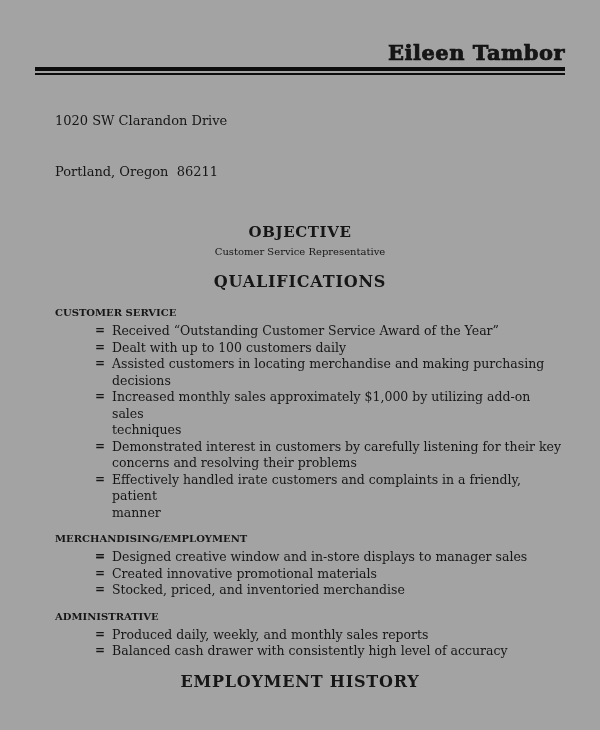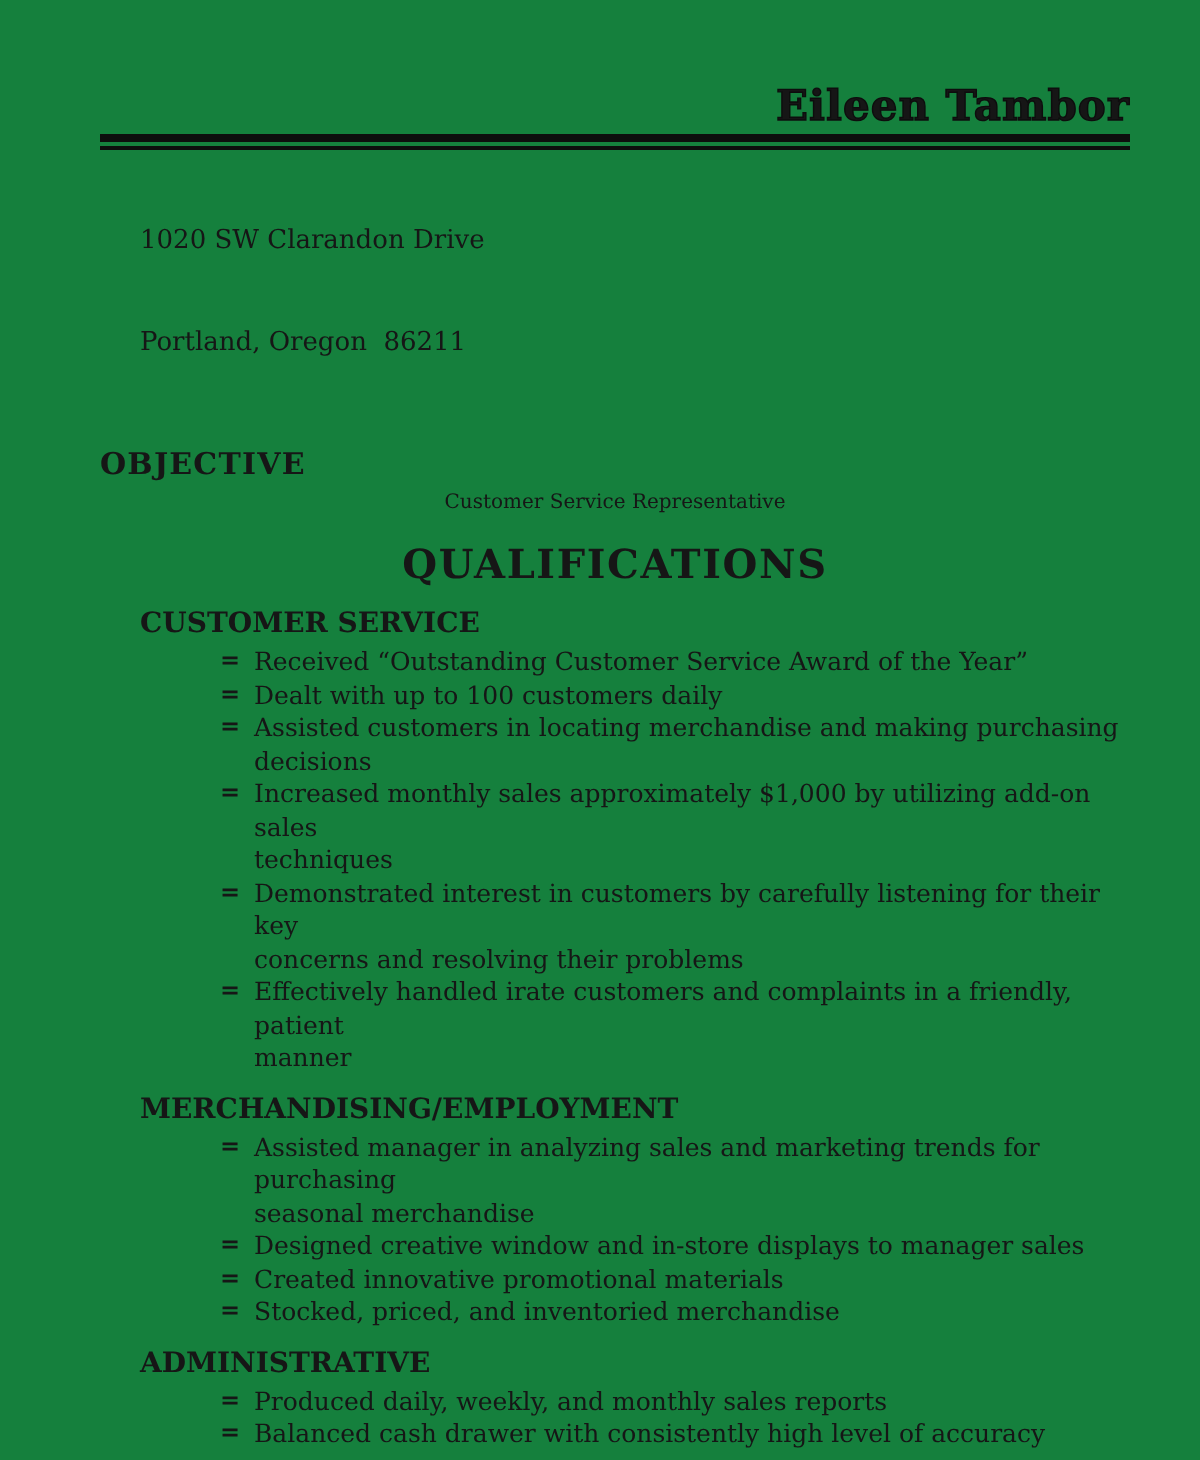--- a/index.html
+++ b/index.html
@@ -1,22 +1,22 @@
 <!DOCTYPE html>
 <html><head>
 <meta charset="utf-8">
 <style>
   html, body { margin: 0; padding: 0; background: #fcfcfb; }
   .page {
     position: relative;
     width: 600px;
     height: 730px;
     box-sizing: border-box;
-    padding: 41px 35px 0 50px;
-    background: #15803d;
+    padding: 41px 35px 0 35px;
+    background: #a3a3a3;
     color: #161616;
     font-family: "DejaVu Serif", "Liberation Serif", serif;
     overflow: hidden;
   }
   .name {
     text-align: right;
     font-size: 21px;
     font-weight: bold;
     letter-spacing: 0.5px;
     line-height: 23px;
@@ -31,38 +31,39 @@
   .contact {
     display: flex;
     justify-content: space-between;
     margin-top: 3px;
     font-size: 13px;
     line-height: 17px;
   }
   .contact-left { padding-left: 20px; white-space: pre-wrap; }
   .contact-right { text-align: right; }
   .obj-heading {
+    text-align: center;
     font-weight: bold;
     font-size: 15px;
     letter-spacing: 0.6px;
     margin-top: 9px;
     line-height: 18px;
   }
   .obj-text { text-align: center; font-size: 10px; margin-top: 2px; line-height: 17px; }
   .big-heading {
     text-align: center;
     font-weight: bold;
-    font-size: 20px;
+    font-size: 16px;
     letter-spacing: 0.8px;
     line-height: 20px;
   }
   .qual-heading { margin-top: 12px; }
   .section-title {
     font-weight: bold;
-    font-size: 14px;
+    font-size: 10px;
     margin-left: 20px;
     line-height: 17px;
   }
   .st-first { margin-top: 12px; }
   .st-next { margin-top: 9px; }
   ul.blist {
     list-style: none;
     margin: 2px 0 0 0;
     padding: 0 0 0 60px;
   }
@@ -111,22 +112,21 @@
     <li><span class="blt">=</span><span class="btxt">Increased monthly sales approximately $1,000 by utilizing add-on sales
 techniques</span></li>
     <li><span class="blt">=</span><span class="btxt">Demonstrated interest in customers by carefully listening for their key
 concerns and resolving their problems</span></li>
     <li><span class="blt">=</span><span class="btxt">Effectively handled irate customers and complaints in a friendly, patient
 manner</span></li>
   </ul>
 
   <div class="section-title st-next">MERCHANDISING/EMPLOYMENT</div>
   <ul class="blist">
-    <li><span class="blt">=</span><span class="btxt">Assisted manager in analyzing sales and marketing trends for purchasing
-seasonal merchandise</span></li>
+    <li><span class="blt">=</span></li>
     <li><span class="blt">=</span><span class="btxt">Designed creative window and in-store displays to manager sales</span></li>
     <li><span class="blt">=</span><span class="btxt">Created innovative promotional materials</span></li>
     <li><span class="blt">=</span><span class="btxt">Stocked, priced, and inventoried merchandise</span></li>
   </ul>
 
   <div class="section-title st-next">ADMINISTRATIVE</div>
   <ul class="blist">
     <li><span class="blt">=</span><span class="btxt">Produced daily, weekly, and monthly sales reports</span></li>
     <li><span class="blt">=</span><span class="btxt">Balanced cash drawer with consistently high level of accuracy</span></li>
   </ul>

